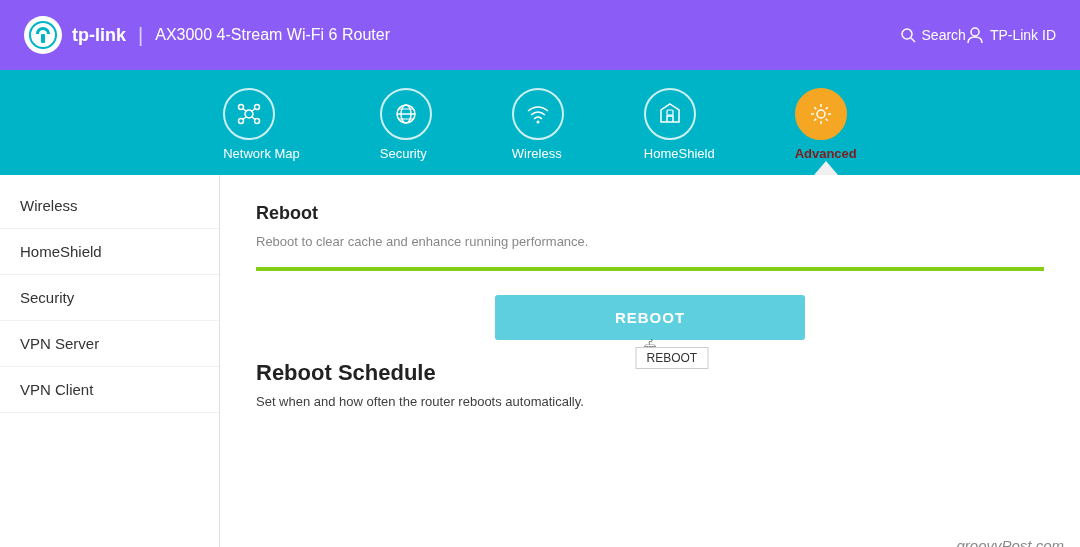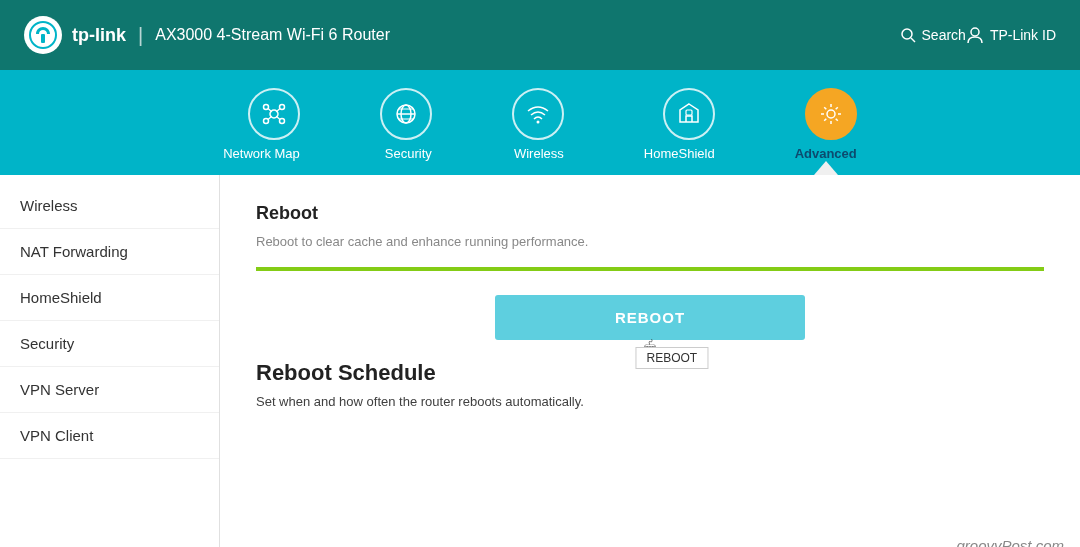--- a/index.html
+++ b/index.html
@@ -6,21 +6,21 @@
     body {
       font-family: Arial, sans-serif;
       background: #e0e0e0;
       width: 1080px;
       height: 547px;
       overflow: hidden;
     }
 
     
     .header {
-      background: #0f766e;
+      background: #8b5cf6;
       height: 70px;
       display: flex;
       align-items: center;
       padding: 0 24px;
       position: relative;
     }
     .header-logo {
       display: flex;
       align-items: center;
       gap: 10px;
@@ -71,21 +71,21 @@
       display: flex;
       justify-content: center;
       align-items: flex-end;
       gap: 0;
       padding-bottom: 0;
       padding-top: 8px;
     }
     .nav-item {
       display: flex;
       flex-direction: column;
-      align-items: flex-end;
+      align-items: flex-start;
       padding: 10px 40px 14px;
       cursor: pointer;
       color: white;
       font-size: 13px;
       gap: 6px;
       position: relative;
     }
     .nav-item.active {
       background: transparent;
     }
@@ -102,21 +102,21 @@
     .nav-item.active .nav-icon-circle {
       background: #f5a623;
       border-color: #f5a623;
     }
     .nav-label {
       font-size: 13px;
       color: white;
     }
     .nav-item.active .nav-label {
       font-weight: bold;
-      color: #0c4a6e;
+      color: #7f1d1d;
     }
     
     .nav-item.active::after {
       content: '';
       position: absolute;
       bottom: 0;
       left: 50%;
       transform: translateX(-50%);
       width: 0;
       height: 0;
@@ -337,23 +337,20 @@
 
 </div>
 
 <div class="main-layout">
 
   <div class="sidebar">
     <div class="sidebar-item">
       <span>Wireless</span>
     </div>
     <div class="sidebar-item">
-      <span>NAT Forwarding</span>
-    </div>
-    <div class="sidebar-item">
       <span>HomeShield</span>
     </div>
     <div class="sidebar-item">
       <span>Security</span>
     </div>
     <div class="sidebar-item">
       <span>VPN Server</span>
     </div>
     <div class="sidebar-item">
       <span>VPN Client</span>

